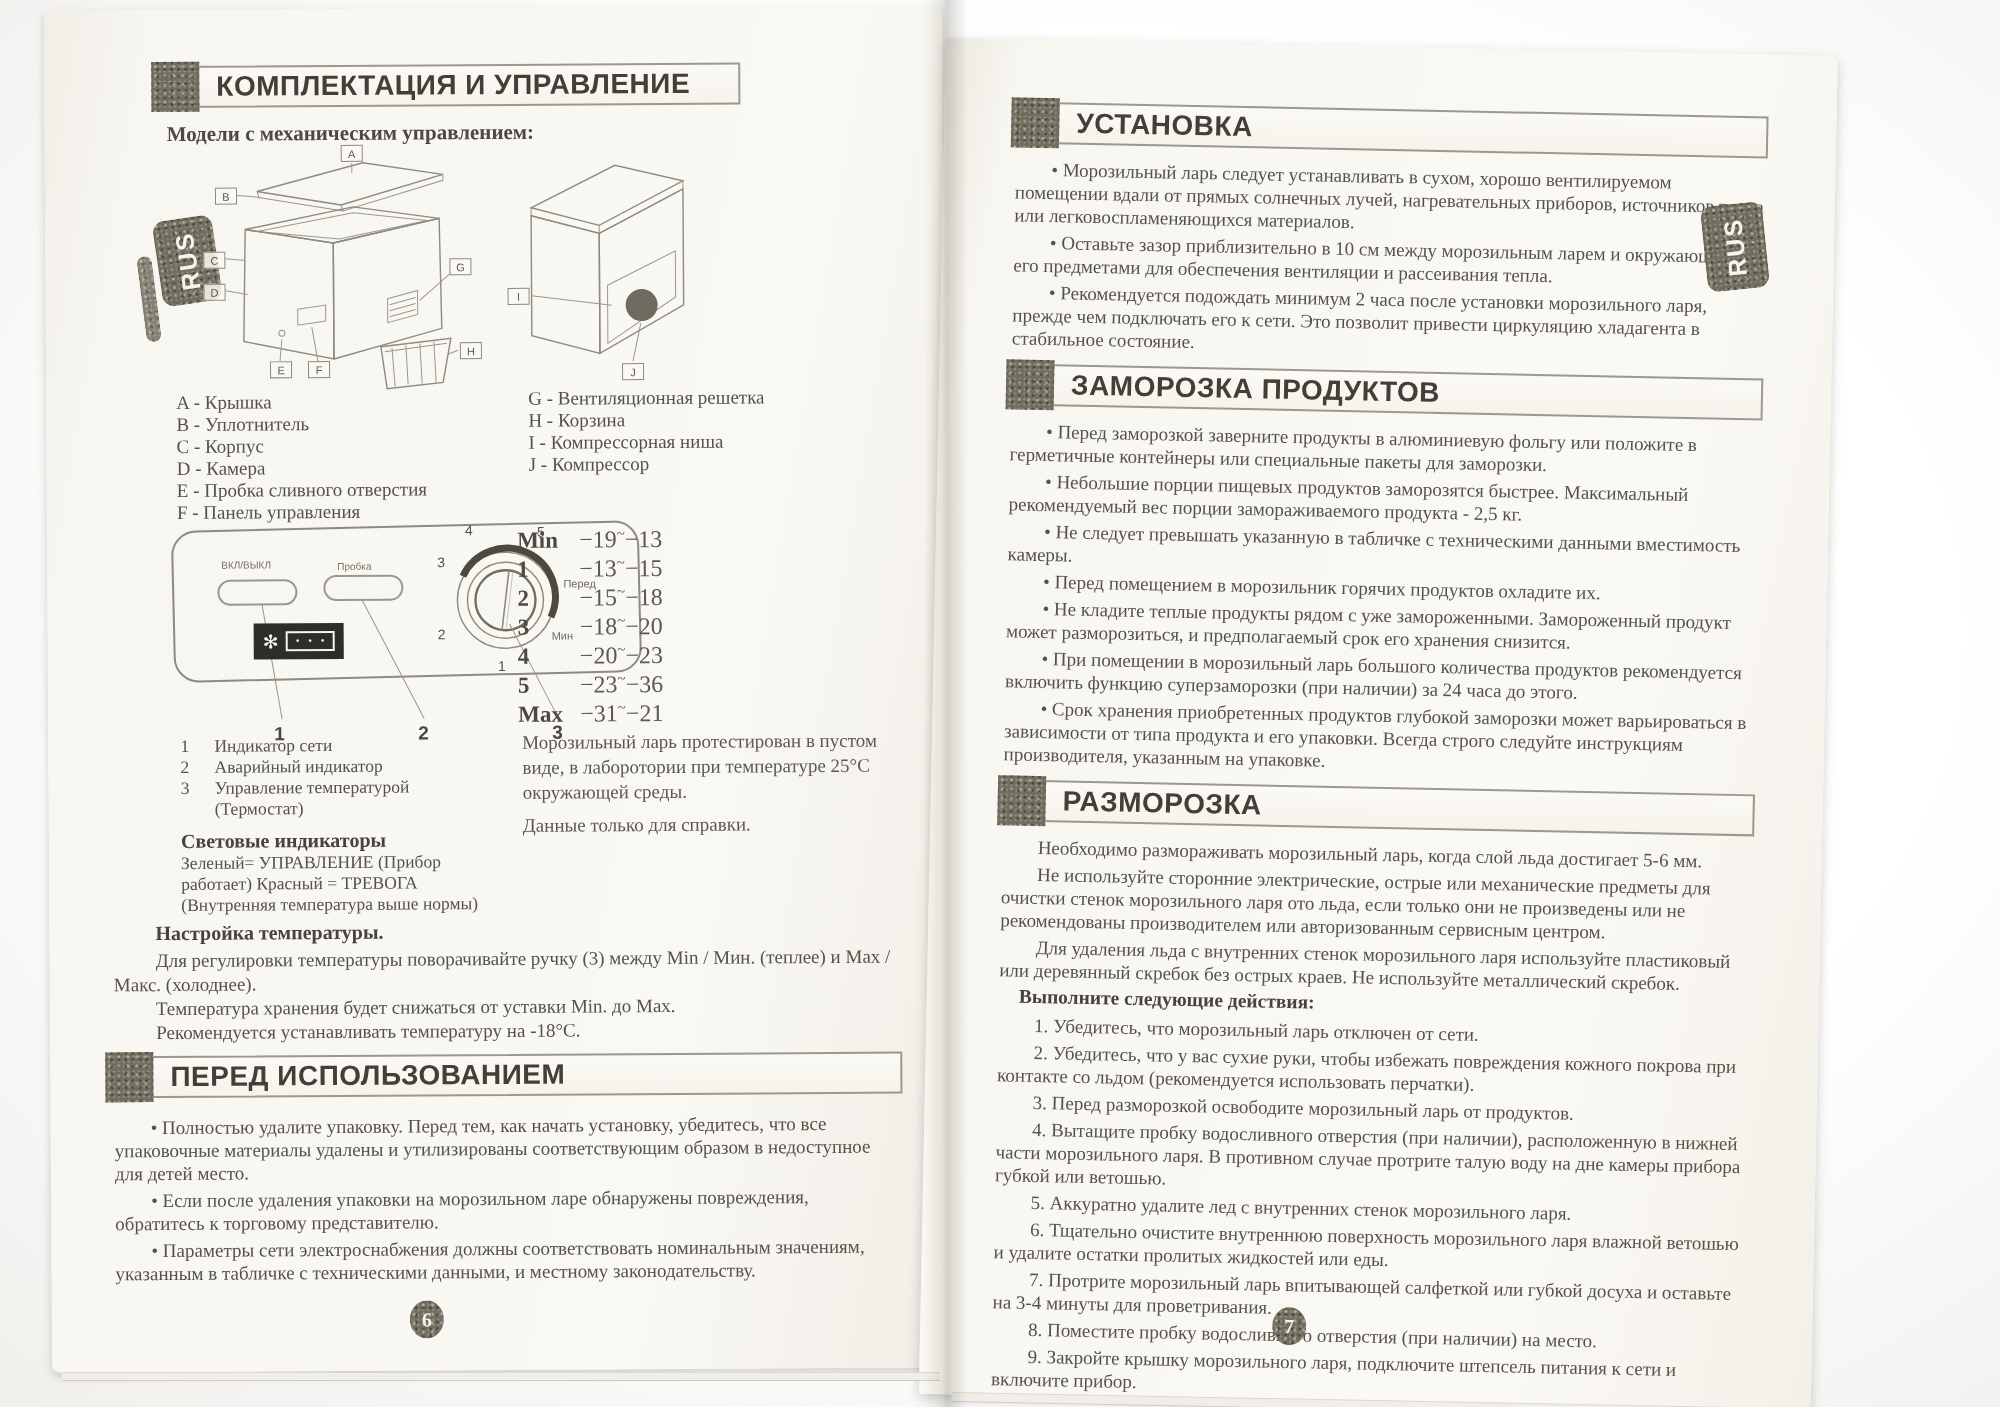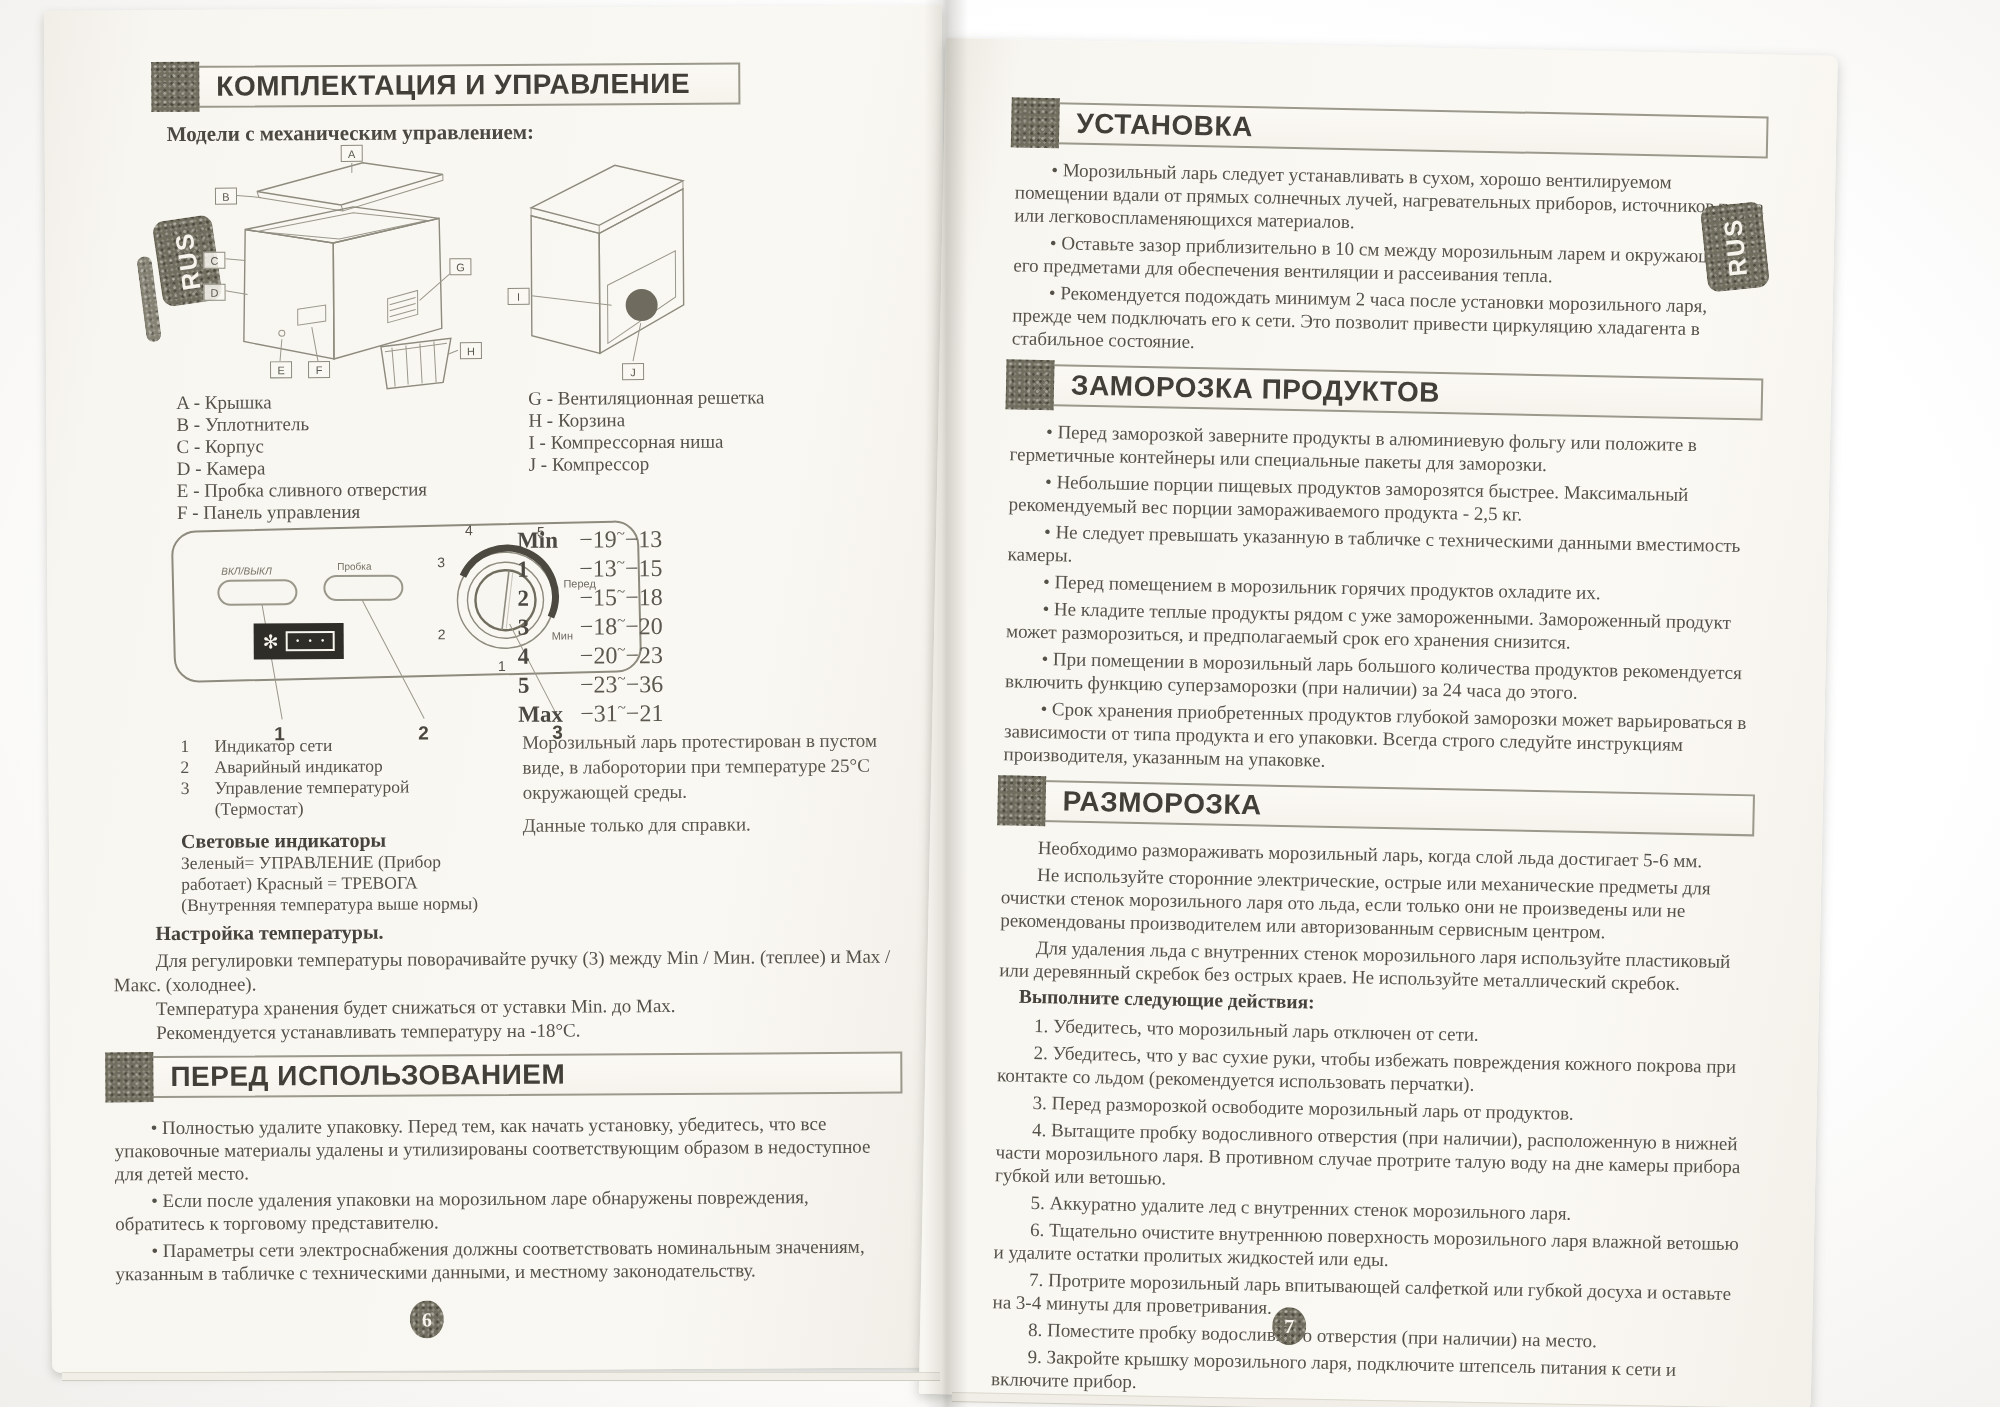--- a/index.html
+++ b/index.html
@@ -177,21 +177,21 @@
           <rect x="8" y="6" width="466" height="150" rx="24" class="stroke" style="stroke-width:2"></rect>
           <circle class="stroke" cx="340" cy="82" r="48"></circle>
           <path d="M 298,57 A 48,48 0 1 1 385,100" fill="none" stroke="#4b4940" stroke-width="7"></path>
           <circle class="stroke" cx="340" cy="82" r="38"></circle>
           <circle cx="340" cy="82" r="30" fill="#f8f6f0" stroke="#716e60" stroke-width="2.4"></circle>
           <line x1="340" y1="52" x2="340" y2="112" stroke="#8d8a7e" stroke-width="1.6" transform="rotate(8 340 82)"></line>
           <line x1="344" y1="54" x2="344" y2="110" stroke="#c7c4b8" stroke-width="1" transform="rotate(8 340 82)"></line>
         </g>
         <path class="stroke-thin" d="M96,80 L116,198 M196,78 L258,198 M344,104 L392,198"></path>
       </svg>
-      <div class="panel-label" style="left:56px; top:44px;font-style:italic;">ВКЛ/ВЫКЛ</div>
+      <div class="panel-label" style="left:56px; top:38px;">ВКЛ/ВЫКЛ</div>
       <div class="panel-label" style="left:172px; top:40px;">Пробка</div>
       <div class="pill" style="left:52px; top:58px; width:80px; height:26px;"></div>
       <div class="pill" style="left:158px; top:54px; width:80px; height:26px;"></div>
       <div class="badge" style="left:88px; top:102px; height:36px;">
         <span class="snow">✻</span>
         <span class="dots">• • •</span>
       </div>
       <div class="dial-num" style="left:300px; top:2px;">4</div>
       <div class="dial-num" style="left:372px; top:4px;">5</div>
       <div class="dial-num" style="left:272px; top:34px;">3</div>

